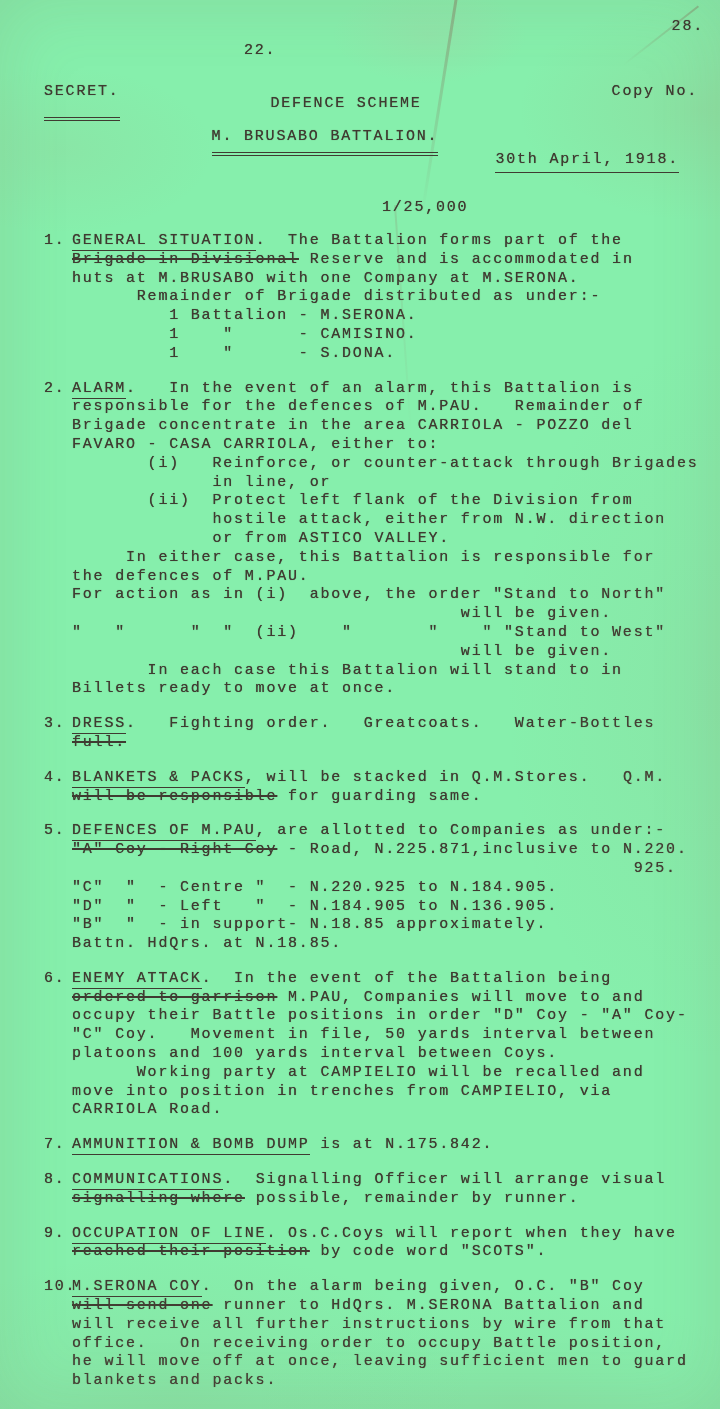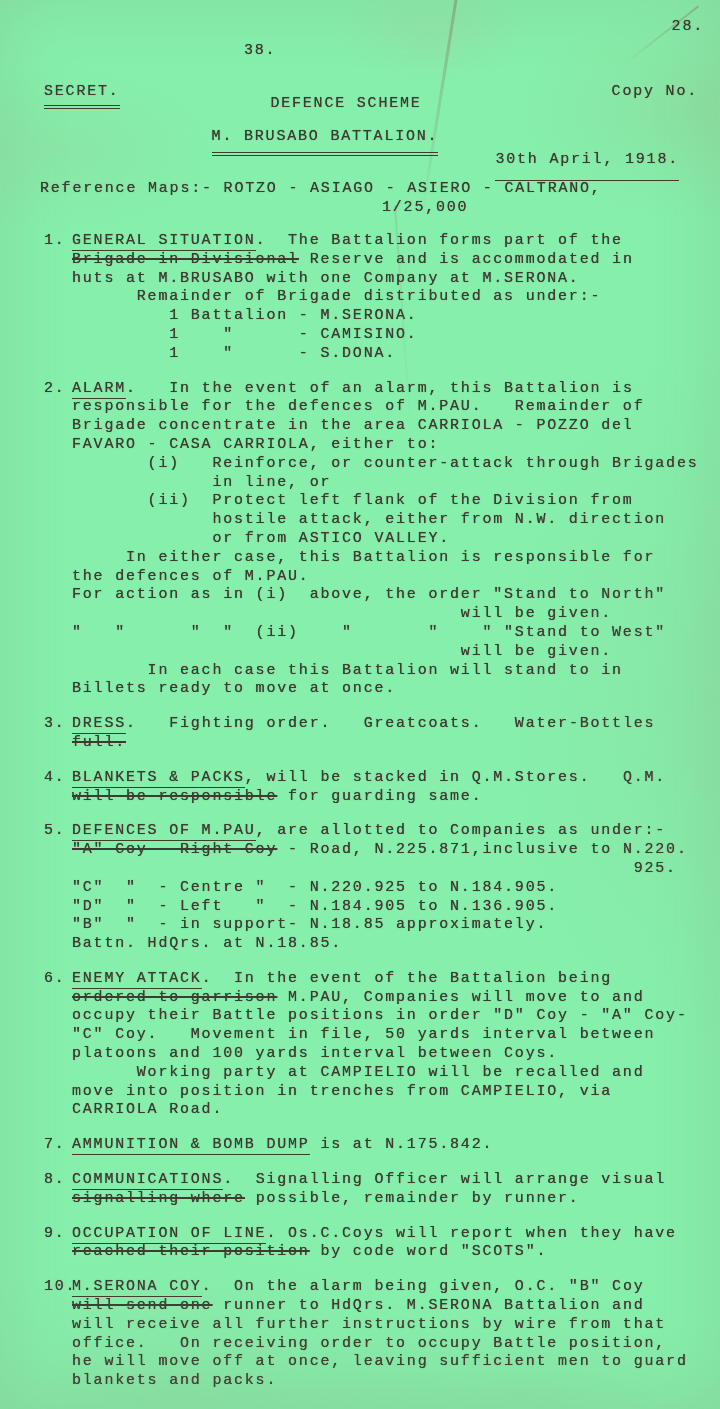--- a/index.html
+++ b/index.html
@@ -27,53 +27,52 @@
   .crease-a{top:-6px;left:438px;width:3px;height:220px;transform:rotate(9deg);
     background:linear-gradient(to bottom, rgba(130,115,90,0.45), rgba(130,115,90,0.15) 70%, transparent);}
   .crease-b{top:205px;left:402px;width:2px;height:230px;transform:rotate(-4deg);
     background:linear-gradient(to bottom, rgba(140,125,100,0.22), transparent);}
   .crease-c{top:-12px;right:58px;width:2px;height:95px;transform:rotate(52deg);
     background:linear-gradient(to bottom, rgba(130,115,90,0.42), transparent);}
   .hdr{position:relative;height:232px;}
   .abs{position:absolute;white-space:pre;}
   #pg28{top:18px;right:16px;}
   #pg22{top:42px;left:244px;}
-  #secret{top:83px;left:44px;border-bottom:4px double #3f3b31;padding-bottom:3px;}
+  #secret{top:83px;left:44px;border-bottom:4px double #3f3b31;padding-bottom:15px;}
   #copy{top:83px;right:22px;margin-left:44px;}
   #title1{top:95px;left:0;width:100%;text-align:center;transform:translateX(-14px);}
   #title2{top:128px;left:0;width:100%;text-align:center;transform:translateX(-35px);}
   #title2 span{border-bottom:4px double #3f3b31;padding-bottom:7px;}
-  #date{top:151px;right:41px;border-bottom:1.5px solid #3f3b31;padding-bottom:10px;}
+  #date{top:151px;right:41px;border-bottom:1.5px solid #3f3b31;padding-bottom:2px;}
   #ref1{top:180px;left:40px;}
   #ref2{top:199px;left:382px;font-family:Liberation Mono, monospace;}
   .sections{padding-left:44px;}
   .section{display:flex;align-items:flex-start;margin-bottom:16px;}
   .sec-num{width:28px;flex:none;white-space:pre;}
   .sec-body{white-space:pre;}
   .line{white-space:pre;}
   .heading{border-bottom:1.6px solid #3f3b31;padding-bottom:1px;}
   .strike{text-decoration:line-through;text-decoration-thickness:1.6px;}
 </style>
 </head>
 <body>
 
 <div class="page">
   <div class="crease crease-a"></div>
   <div class="crease crease-b"></div>
   <div class="crease crease-c"></div>
 
   <div class="hdr">
     <div class="abs" id="pg28">28.</div>
-    <div class="abs" id="pg22">38.</div>
+    <div class="abs" id="pg22">22.</div>
     <div class="abs" id="secret">SECRET.</div>
     <div class="abs" id="copy">Copy No.</div>
     <div class="abs" id="title1">DEFENCE SCHEME</div>
     <div class="abs" id="title2"><span>M. BRUSABO BATTALION.</span></div>
     <div class="abs" id="date">30th April, 1918.</div>
-    <div class="abs" id="ref1">Reference Maps:- ROTZO - ASIAGO - ASIERO - CALTRANO,</div>
     <div class="abs" id="ref2">1/25,000</div>
   </div>
 
   <div class="sections">
       <div class="section">
         <div class="sec-num">1.</div>
         <div class="sec-body"><div class="line"><span class="heading">GENERAL SITUATION</span><span>.  The Battalion forms part of the</span></div><div class="line"><span class="strike">Brigade in Divisional</span><span> Reserve and is accommodated in</span></div><div class="line">huts at M.BRUSABO with one Company at M.SERONA.</div><div class="line">      Remainder of Brigade distributed as under:-</div><div class="line">         1 Battalion - M.SERONA.</div><div class="line">         1    "      - CAMISINO.</div><div class="line">         1    "      - S.DONA.</div></div>
       </div>
       <div class="section">
         <div class="sec-num">2.</div>

